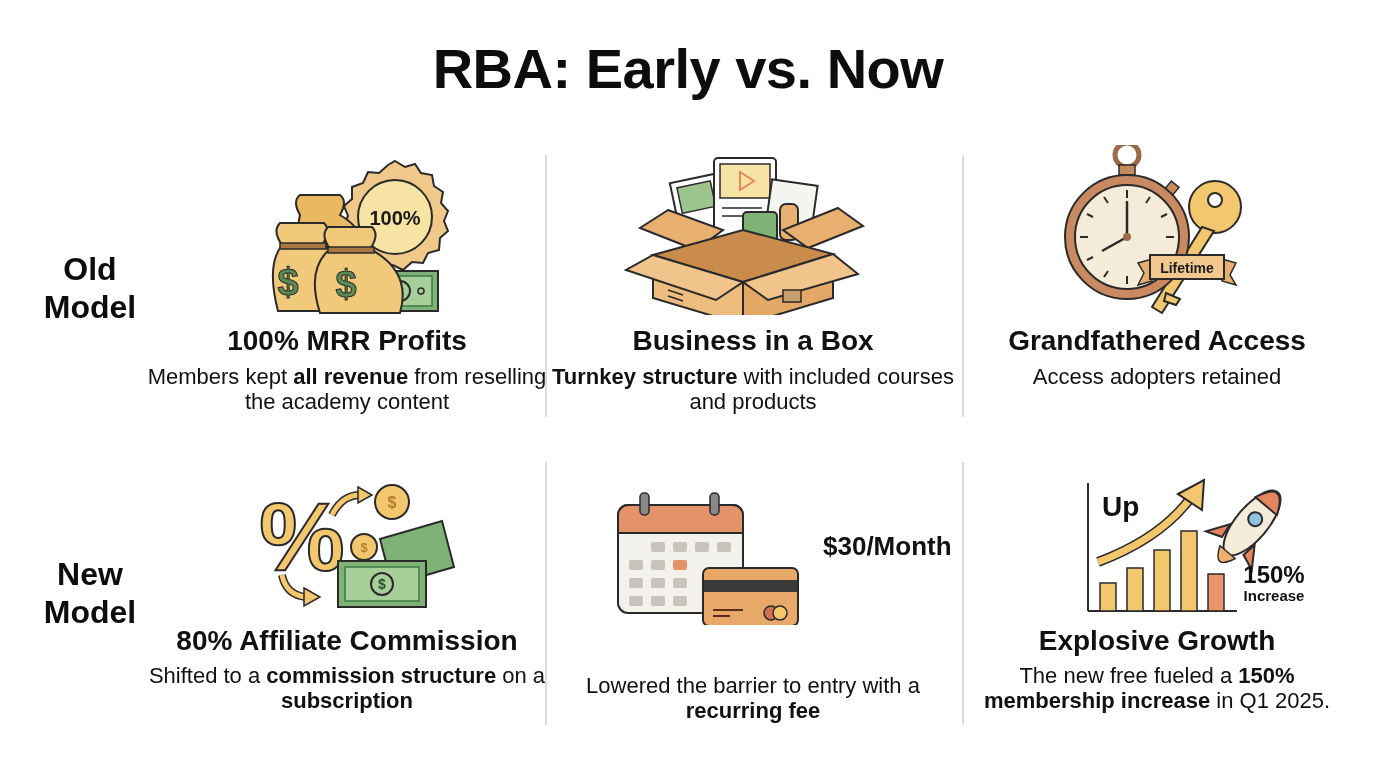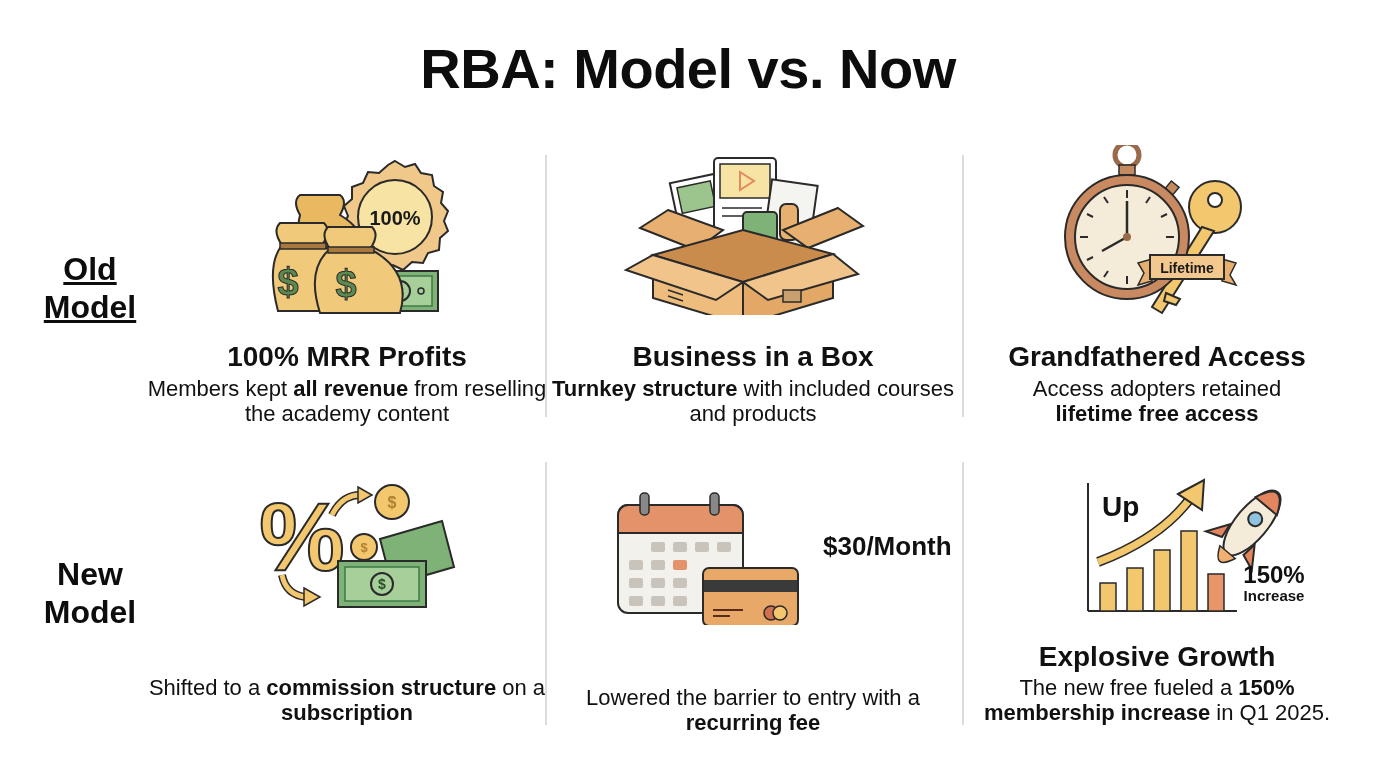--- a/index.html
+++ b/index.html
@@ -4,30 +4,30 @@
 <style>
   html, body { margin:0; padding:0; }
   body { width:1376px; height:768px; background:#ffffff; position:relative; overflow:hidden;
          font-family:"Liberation Sans", "DejaVu Sans", sans-serif; color:#111; }
   .title { position:absolute; top:36px; left:0; width:1376px; text-align:center;
            font-size:56px; font-weight:bold; letter-spacing:-0.5px; color:#0d0d0d; }
   .row-label { position:absolute; width:180px; text-align:center; font-size:32px; font-weight:bold; line-height:38px; color:#0d0d0d; }
   .divider { position:absolute; width:2px; background:#dcdcdc; }
   .cell { position:absolute; width:410px; text-align:center; }
   .icon { position:absolute; left:0; width:410px; }
-  .cell-title { position:absolute; left:0; width:410px; font-size:28px; font-weight:bold; color:#111;margin-top:16px; }
-  .cell-desc { position:absolute; left:0; width:410px; font-size:22px; line-height:25px; color:#111;margin-top:12px; }
+  .cell-title { position:absolute; left:0; width:410px; font-size:28px; font-weight:bold; color:#111; }
+  .cell-desc { position:absolute; left:0; width:410px; font-size:22px; line-height:25px; color:#111; }
   .cell-desc b { font-weight:bold; }
 </style>
 </head>
 <body>
 
-<div class="title">RBA: Model vs. Now</div>
-
-<div class="row-label" style="left:0;top:250px;text-decoration:underline;">
+<div class="title">RBA: Early vs. Now</div>
+
+<div class="row-label" style="left:0;top:250px;">
   <div>Old</div>
   <div>Model</div>
 </div>
 <div class="row-label" style="left:0;top:555px;">
   <div>New</div>
   <div>Model</div>
 </div>
 
 <div class="divider" style="left:545px;top:155px;height:262px;"></div>
 <div class="divider" style="left:962px;top:155px;height:262px;"></div>
@@ -127,21 +127,21 @@
     <line x1="175" y1="92" x2="150" y2="106" stroke="#2a2a2a" stroke-width="2.5"></line>
     <circle cx="175" cy="92" r="4" fill="#9a6b4a"></circle>
 
     <polygon points="186,118 200,114 200,136 186,140 192,128" fill="#e8b070" stroke="#2a2a2a" stroke-width="1.5"></polygon>
     <polygon points="270,114 284,118 278,130 284,140 270,136" fill="#e8b070" stroke="#2a2a2a" stroke-width="1.5"></polygon>
     <rect x="198" y="110" width="74" height="24" fill="#f2c88e" stroke="#2a2a2a" stroke-width="2"></rect>
     <text x="235" y="128" text-anchor="middle" font-size="14" font-weight="bold" font-family="Liberation Sans, sans-serif" fill="#1a1a1a">Lifetime</text>
   </svg>
   <div class="cell-title" style="top:185px;">Grandfathered Access</div>
   <div class="cell-desc" style="top:224px;">
-    <span>Access adopters retained </span><br><b>lifetime free access</b>
+    <span>Access adopters retained </span><br>
   </div>
 </div>
 
 <div class="cell" style="left:142px;top:460px;height:265px;">
   <svg class="icon" style="top:15px;height:140px;" viewBox="0 0 410 140">
     <text x="160" y="95" text-anchor="middle" font-size="96" font-weight="bold" font-family="Liberation Sans, sans-serif" fill="#f2c76e" stroke="#2a2a2a" stroke-width="2">%</text>
     <path d="M190,40 q10,-20 28,-20" fill="none" stroke="#2a2a2a" stroke-width="8"></path>
     <path d="M190,40 q10,-20 28,-20" fill="none" stroke="#f2c76e" stroke-width="5"></path>
     <polygon points="216,12 230,20 216,28" fill="#f2c76e" stroke="#2a2a2a" stroke-width="1.5"></polygon>
     <path d="M140,100 q4,20 24,22" fill="none" stroke="#2a2a2a" stroke-width="8"></path>
@@ -150,20 +150,21 @@
     <circle cx="250" cy="27" r="17" fill="#f2c76e" stroke="#2a2a2a" stroke-width="2"></circle>
     <text x="250" y="33" text-anchor="middle" font-size="16" font-weight="bold" fill="#b08030">$</text>
     <polygon points="238,64 300,46 312,92 250,110" fill="#7fb276" stroke="#2a2a2a" stroke-width="2"></polygon>
     <circle cx="222" cy="72" r="13" fill="#f2c76e" stroke="#2a2a2a" stroke-width="2"></circle>
     <text x="222" y="77" text-anchor="middle" font-size="13" font-weight="bold" fill="#b08030">$</text>
     <rect x="196" y="86" width="88" height="46" fill="#7fb276" stroke="#2a2a2a" stroke-width="2"></rect>
     <rect x="203" y="92" width="74" height="34" fill="#a6cf99" stroke="#3f7a45" stroke-width="1.5"></rect>
     <circle cx="240" cy="109" r="11" fill="#a6cf99" stroke="#2a2a2a" stroke-width="2"></circle>
     <text x="240" y="114" text-anchor="middle" font-size="14" font-weight="bold" fill="#2a4a2a">$</text>
   </svg>
+  <div class="cell-title" style="top:165px;">80% Affiliate Commission</div>
   <div class="cell-desc" style="top:203px;">
     <span>Shifted to a </span><b>commission structure</b><span> on a </span><b>subscription</b>
   </div>
 </div>
 
 <div class="cell" style="left:548px;top:470px;height:265px;">
   <svg class="icon" style="top:15px;height:140px;" viewBox="0 0 410 140">
     <rect x="70" y="20" width="125" height="108" rx="10" fill="#f3f1ec" stroke="#2a2a2a" stroke-width="2"></rect>
     <path d="M70,48 v-18 a10,10 0 0 1 10,-10 h105 a10,10 0 0 1 10,10 v18z" fill="#e3926a" stroke="#2a2a2a" stroke-width="2"></path>
     <rect x="92" y="8" width="9" height="22" rx="4" fill="#888" stroke="#2a2a2a" stroke-width="1.5"></rect>

